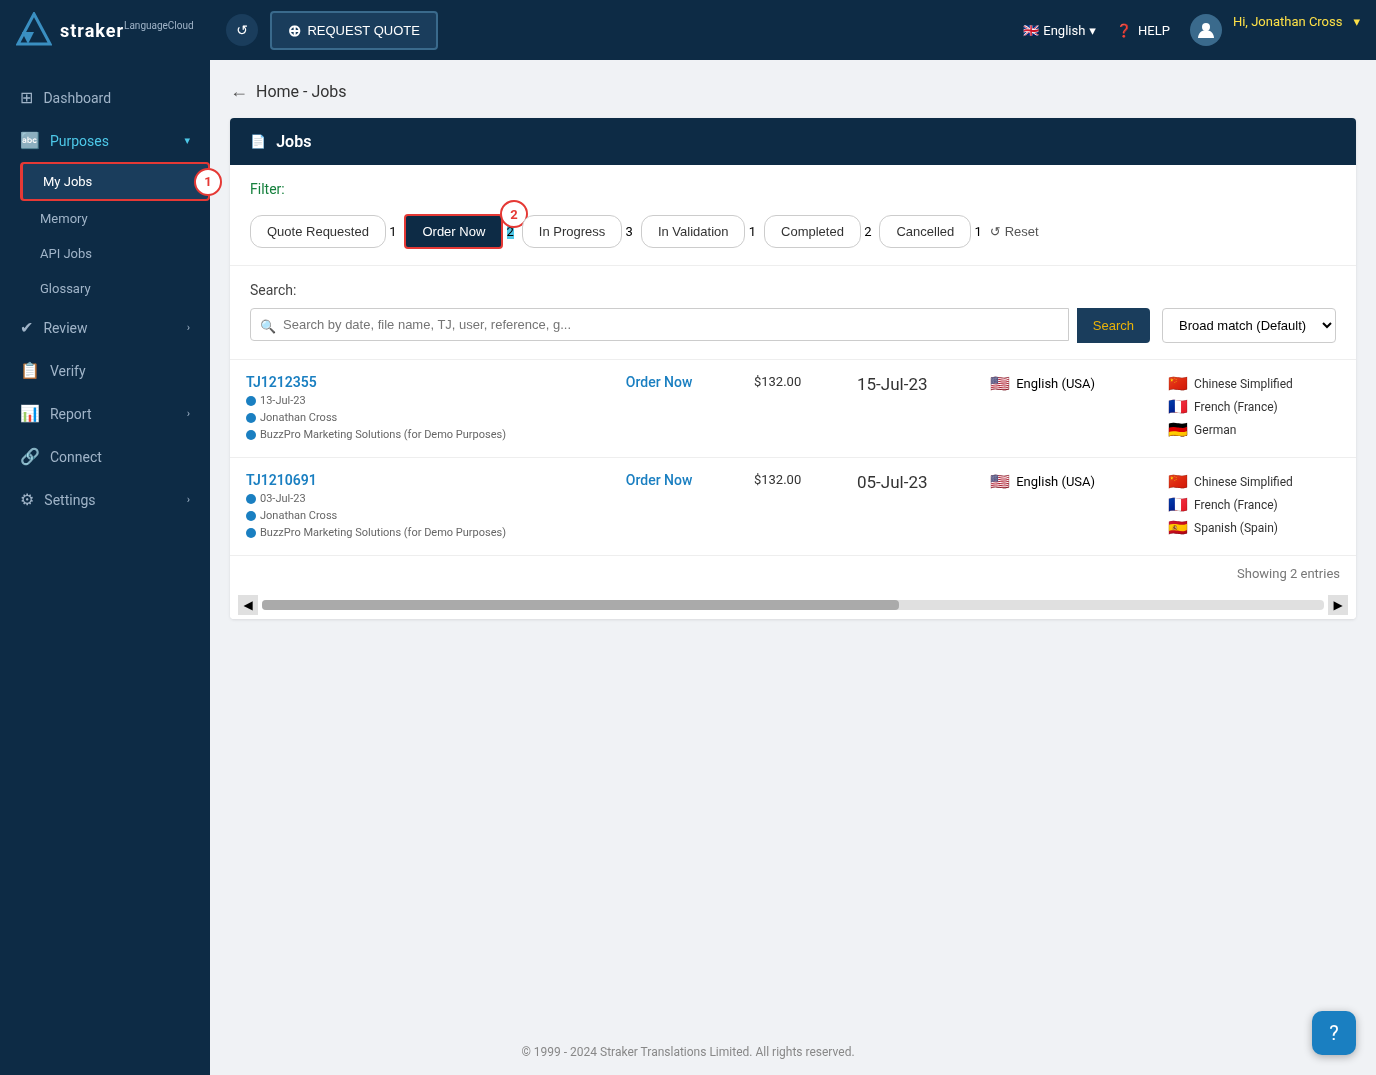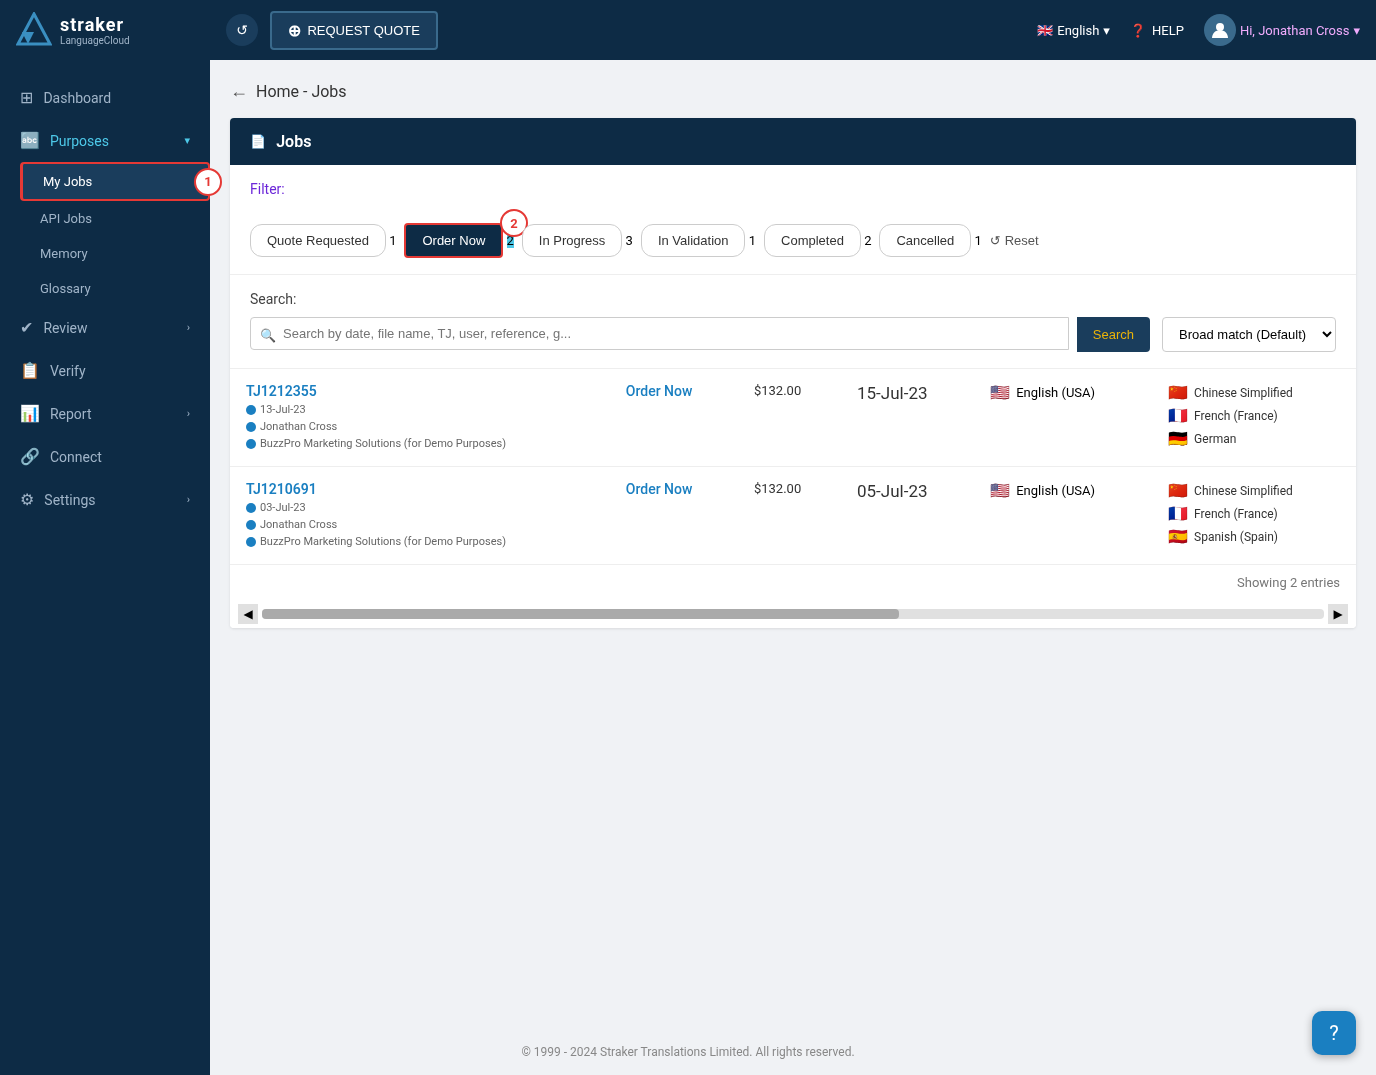--- a/index.html
+++ b/index.html
@@ -22,21 +22,21 @@
       gap: 8px;
       width: 210px;
     }
     .logo-icon {
       width: 36px;
       height: 36px;
       position: relative;
     }
     .logo-text {
       display: flex;
-      flex-direction: column;
+      flex-direction: row;
     }
     .logo-text .straker {
       color: #fff;
       font-size: 18px;
       font-weight: 700;
       letter-spacing: 1px;
     }
     .logo-text .language-cloud {
       color: #a0b4c8;
       font-size: 10px;
@@ -82,23 +82,23 @@
     .help-btn {
       display: flex;
       align-items: center;
       gap: 6px;
       color: #fff;
       cursor: pointer;
       font-size: 13px;
     }
     .user-area {
       display: flex;
-      align-items: center;
-      gap: 4px;
-      color: #f0abfc;
+      align-items: flex-start;
+      gap: 11px;
+      color: #fde047;
       cursor: pointer;
       font-size: 13px;
     }
     .user-avatar {
       width: 32px; height: 32px;
       border-radius: 50%;
       background: #3a6a8c;
       display: flex; align-items: center; justify-content: center;
       color: #fff;
       font-size: 14px;
@@ -189,22 +189,22 @@
       font-weight: 600;
     }
 
     
     .filter-section {
       padding: 16px 20px;
       background: #fff;
     }
     .filter-label {
       font-size: 14px;
-      color: #6d28d9;
-      margin-bottom: 26px;
+      color: #15803d;
+      margin-bottom: 17px;
     }
     .filter-buttons {
       display: flex;
       align-items: center;
       gap: 8px;
       flex-wrap: wrap;
     }
     .filter-btn {
       position: relative;
       padding: 8px 16px;
@@ -492,24 +492,24 @@
     <span class="arrow">▾</span>
   </div>
   <div class="sidebar-sub">
     <div class="my-jobs-wrapper" style="position:relative;">
       <div class="sidebar-item selected red-border-box" style="border-radius:4px;">
         <span>My Jobs</span>
         <div class="annotation-circle annotation-1">1</div>
       </div>
     </div>
     <div class="sidebar-item">
+      <span>Memory</span>
+    </div>
+    <div class="sidebar-item">
       <span>API Jobs</span>
-    </div>
-    <div class="sidebar-item">
-      <span>Memory</span>
     </div>
     <div class="sidebar-item">
       <span>Glossary</span>
     </div>
   </div>
   <div class="sidebar-item">
     <span class="sidebar-icon">✔</span>
     <span>Review</span>
     <span class="arrow">›</span>
   </div>

